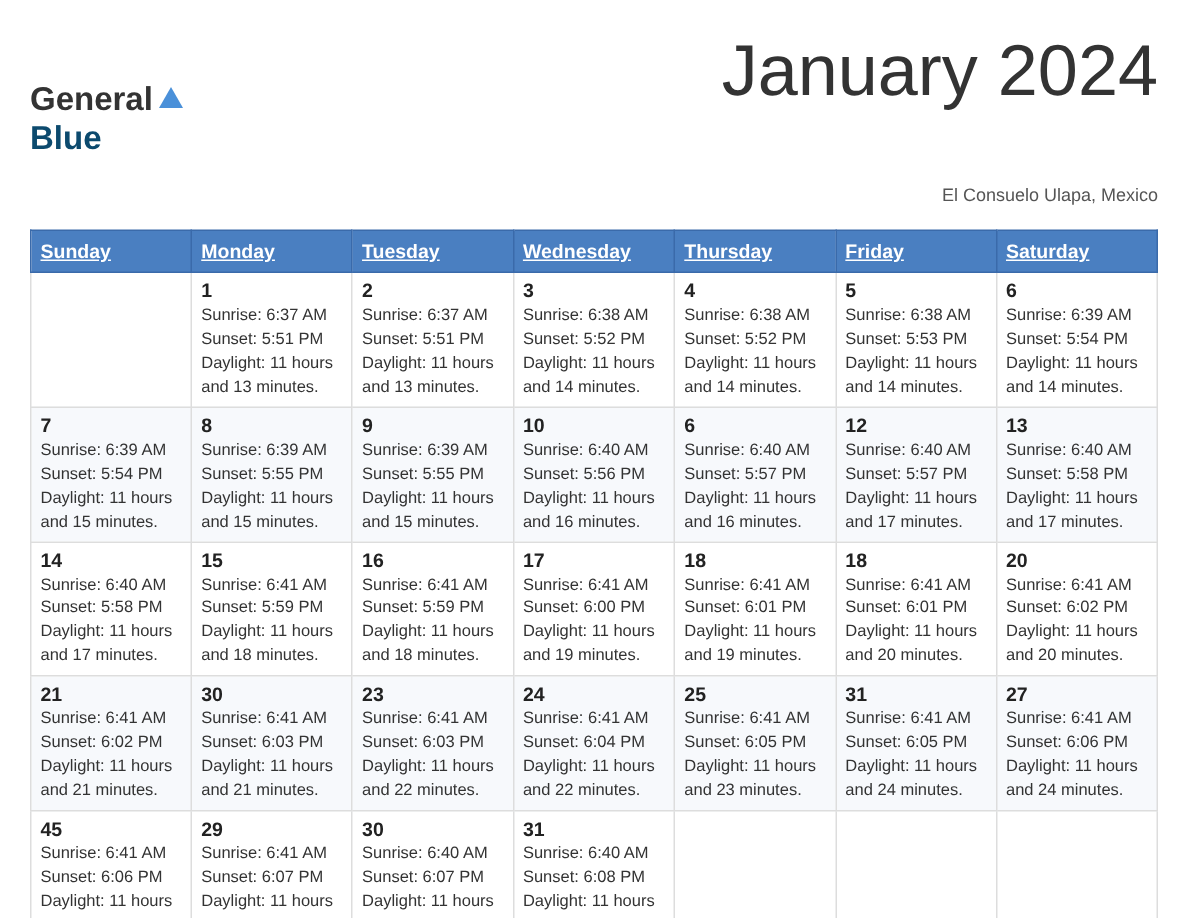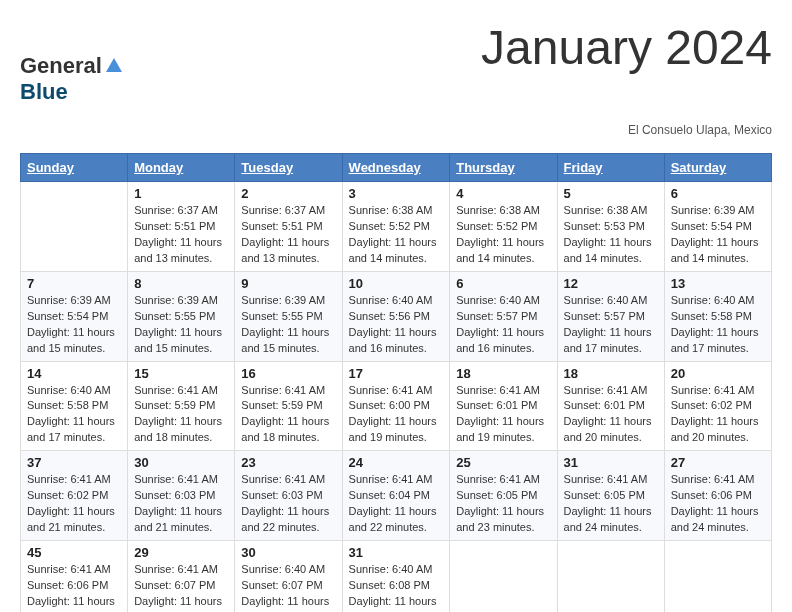--- a/index.html
+++ b/index.html
@@ -211,21 +211,21 @@
           <div class="day-number">18</div>
           <div class="day-info">Sunrise: 6:41 AM<br>Sunset: 6:01 PM<br>Daylight: 11 hours and 20 minutes.</div>
         </td>
         <td>
           <div class="day-number">20</div>
           <div class="day-info">Sunrise: 6:41 AM<br>Sunset: 6:02 PM<br>Daylight: 11 hours and 20 minutes.</div>
         </td>
       </tr>
       <tr>
         <td>
-          <div class="day-number">37</div>
+          <div class="day-number">21</div>
           <div class="day-info">Sunrise: 6:41 AM<br>Sunset: 6:02 PM<br>Daylight: 11 hours and 21 minutes.</div>
         </td>
         <td>
           <div class="day-number">30</div>
           <div class="day-info">Sunrise: 6:41 AM<br>Sunset: 6:03 PM<br>Daylight: 11 hours and 21 minutes.</div>
         </td>
         <td>
           <div class="day-number">23</div>
           <div class="day-info">Sunrise: 6:41 AM<br>Sunset: 6:03 PM<br>Daylight: 11 hours and 22 minutes.</div>
         </td>

